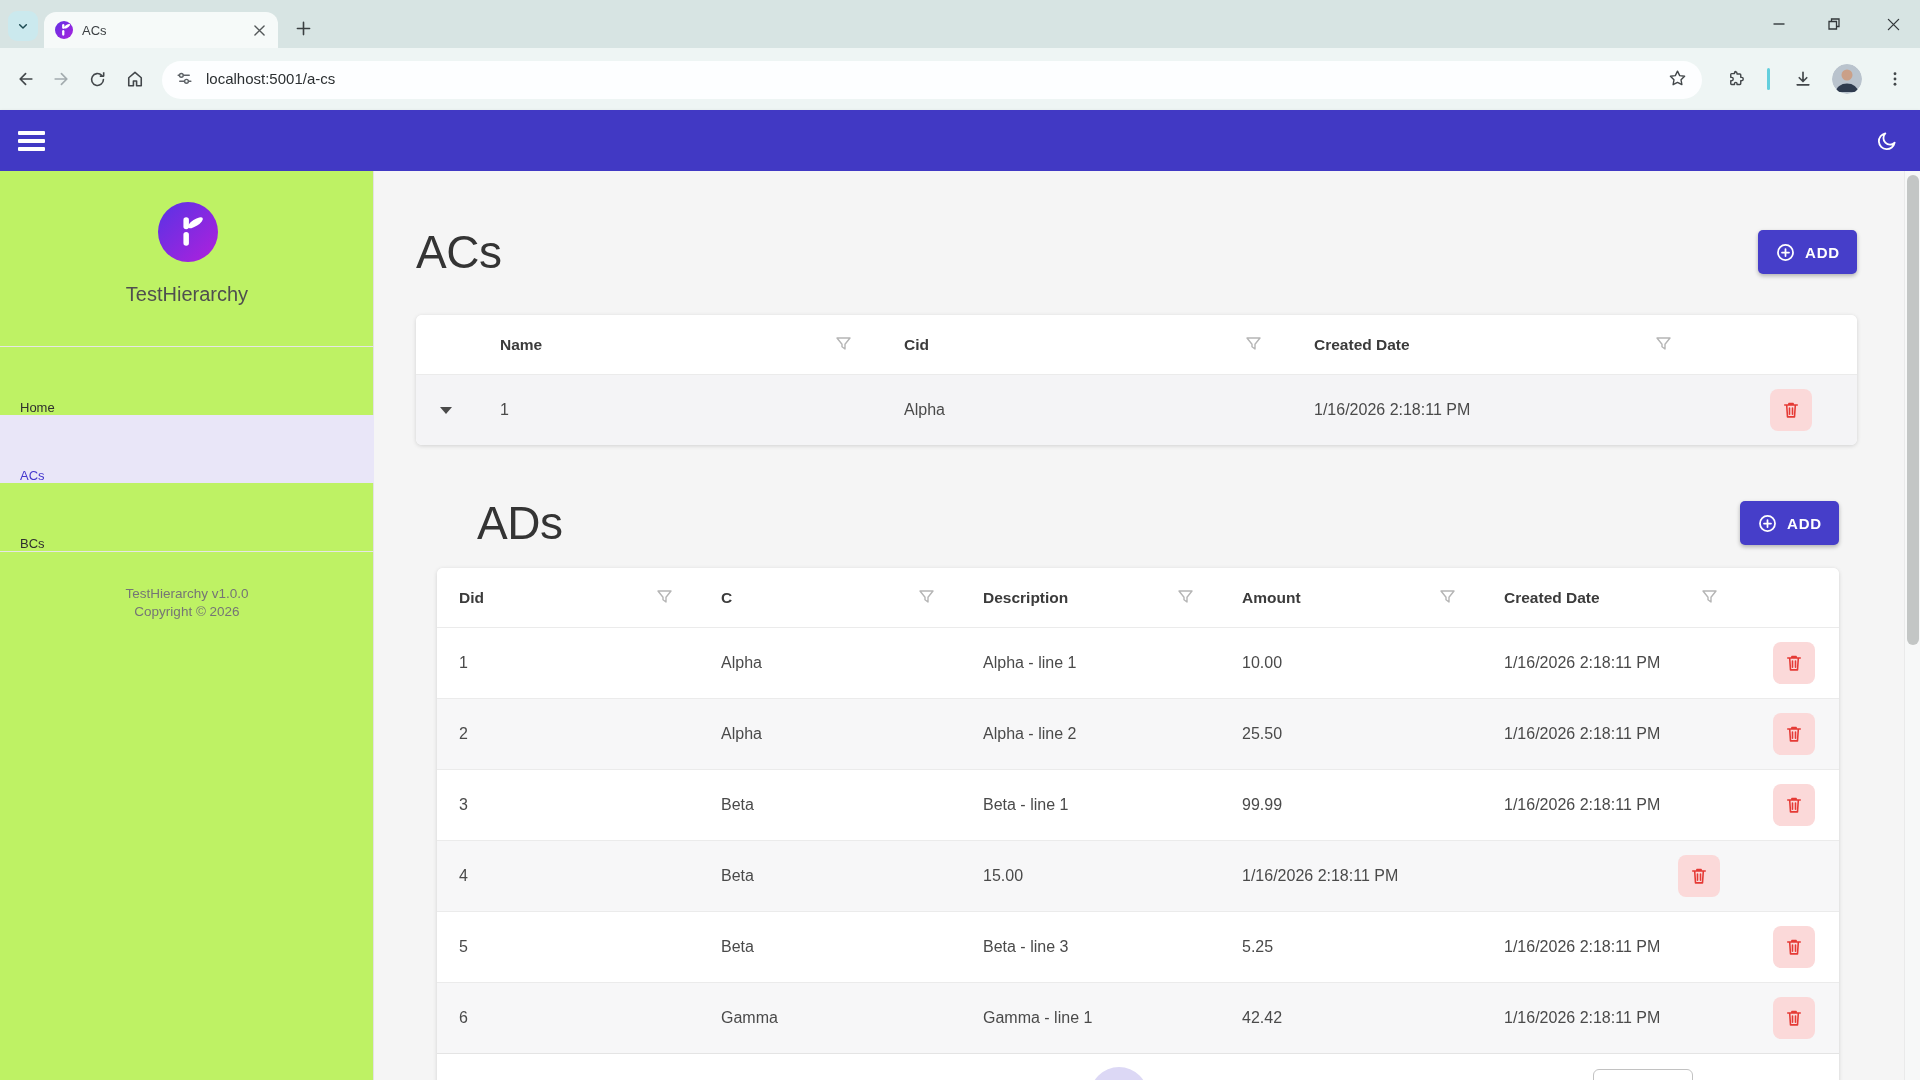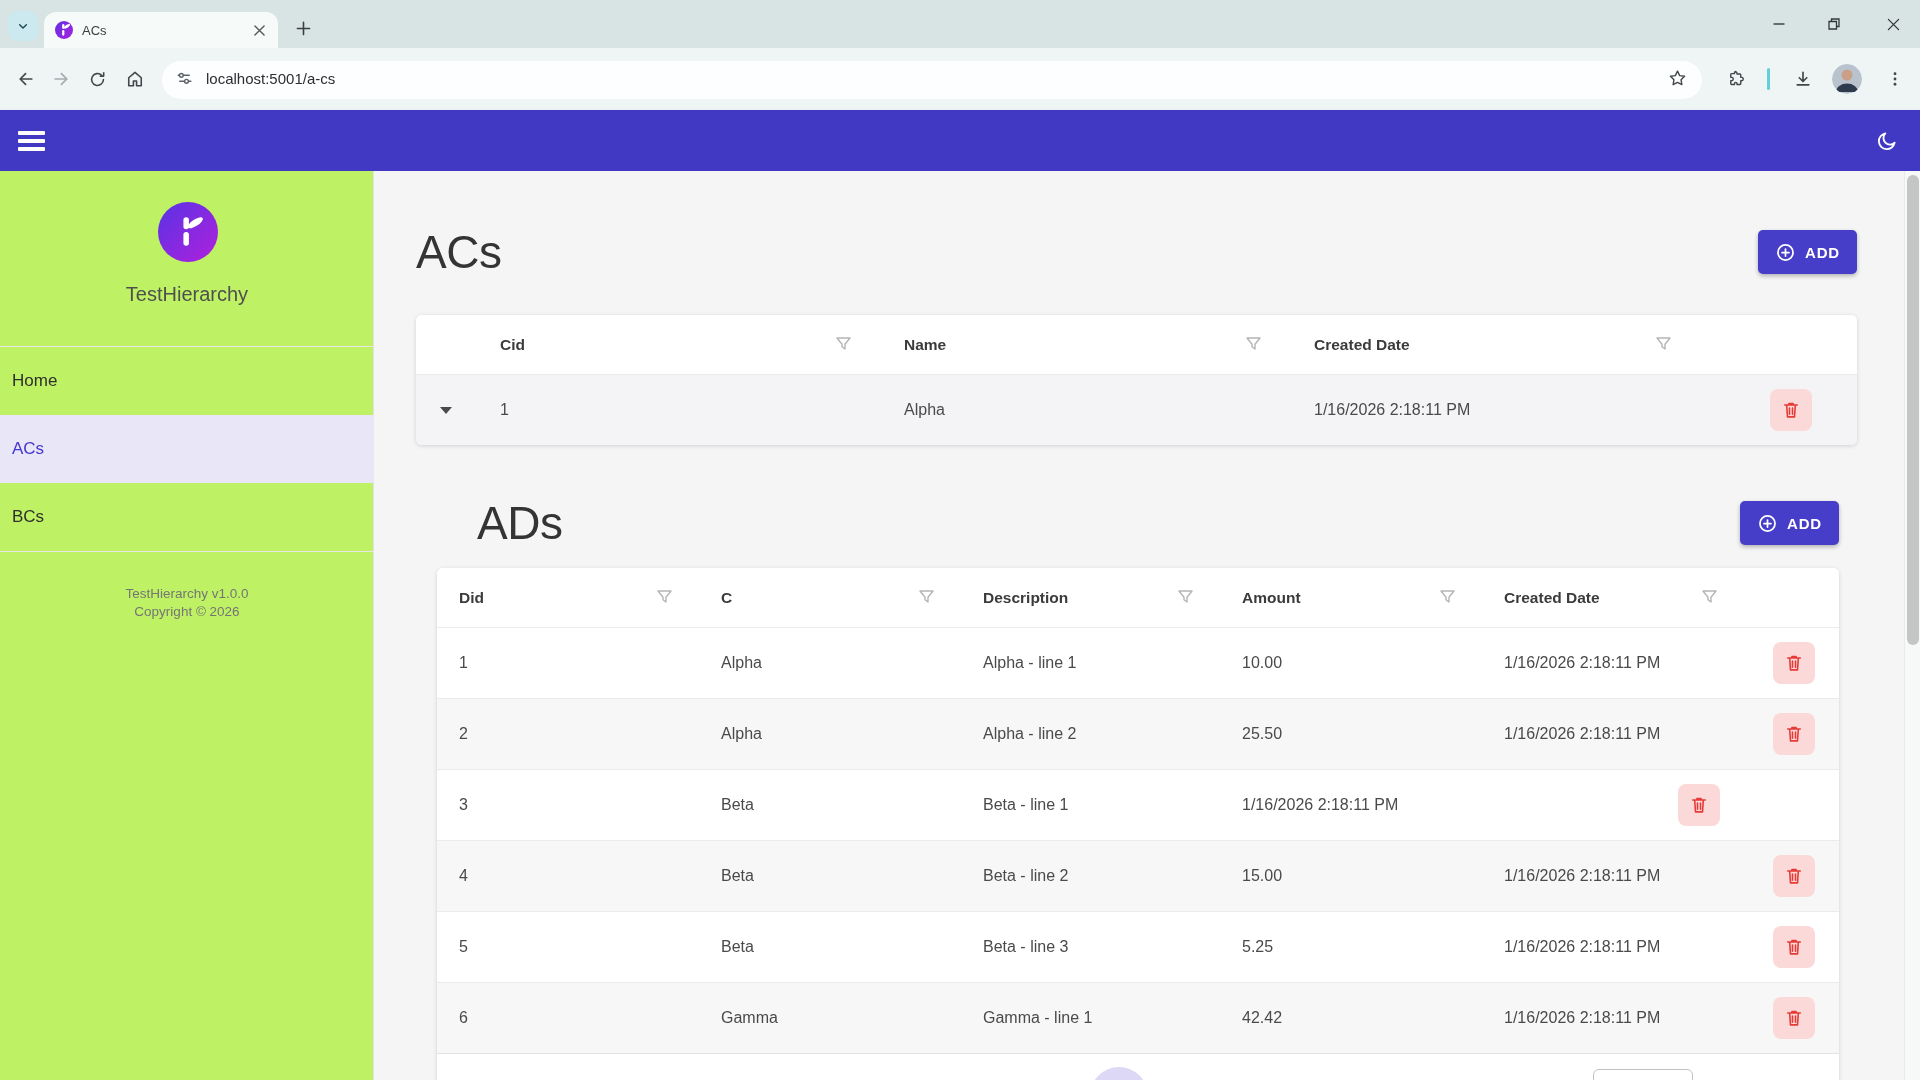--- a/index.html
+++ b/index.html
@@ -29,21 +29,21 @@
   .hamburger { position:absolute; left:12px; top:14px; width:40px; height:34px; display:flex; flex-direction:column; justify-content:center; gap:4.5px; padding-left:6px; }
   .hamburger i { display:block; width:27px; height:3.5px; background:#fff; border-radius:1px; }
   .moonbtn { position:absolute; right:18px; top:15px; width:32px; height:32px; display:flex; align-items:center; justify-content:center; }
 
   
   .sidebar { position:absolute; left:0; top:171px; width:374px; height:909px; background:#bef264; border-right:1px solid #e2e2e2; }
   .logo-wrap { position:absolute; left:158px; top:31px; width:60px; height:60px; border-radius:50%; background:linear-gradient(135deg,#6131e4 10%,#a822dd 90%); display:flex; align-items:center; justify-content:center; }
   .app-name { position:absolute; left:0; top:112px; width:374px; text-align:center; font-size:20px; color:#4f4f4f; }
   .nav { position:absolute; left:0; top:175px; width:374px; }
   .nav-divider { height:1px; background:#e6e6e6; }
-  .nav-item { height:68px; display:flex; align-items:center; padding-left:12px; font-size:17px; color:#2f2f2f; cursor:pointer; }
+  .nav-item { height:68px; display:flex; align-items:flex-end; padding-left:20px; font-size:13px; color:#2f2f2f; cursor:pointer; }
   .nav-item.active { background:#e9e6f8; color:#4437cd; }
   .side-footer { position:absolute; left:0; top:414px; width:374px; text-align:center; font-size:13.5px; color:#757575; line-height:18px; }
 
   
   .main { position:absolute; left:374px; top:171px; width:1530px; height:909px; background:#f5f5f5; overflow:hidden; padding:0 47px 0 42px; }
   .section-head { height:62px; display:flex; align-items:center; justify-content:space-between; }
   .head-acs { margin-top:50px; }
   .page-title { font-size:46px; font-weight:400; color:#343434; letter-spacing:-.5px; }
   .add-btn { height:44px; padding:0 17px; background:#463ec9; border:none; border-radius:5px; color:#fff; font-family:"Liberation Sans",sans-serif; font-size:15px; font-weight:700; letter-spacing:.8px; display:flex; align-items:center; gap:9px; box-shadow:0 2px 4px rgba(0,0,0,.28); cursor:pointer; }
   .card { background:#fff; border-radius:6px; box-shadow:0 1px 4px rgba(0,0,0,.15); overflow:hidden; }
@@ -238,27 +238,27 @@
           <circle cx="12" cy="12" r="8.6" fill="none" stroke="#fff" stroke-width="2"></circle>
           <path d="M12 8v8M8 12h8" stroke="#fff" stroke-width="2" stroke-linecap="round"></path>
         </svg>
       <span>ADD</span>
     </button>
   </div>
   <div class="card card-acs">
     <div class="grid-acs thead">
       <div class="hcell"></div>
       <div class="hcell">
-          <span>Cid</span>
+          <span>Name</span>
         <svg class="funnel" width="17" height="17" viewBox="0 0 17 17">
             <path d="M2 2h13l-5 6.2V13l-3-2.3V8.2L2 2z" fill="none" stroke="#b5b5b5" stroke-width="1.4" stroke-linejoin="round"></path>
           </svg>
         </div>
       <div class="hcell">
-          <span>Name</span>
+          <span>Cid</span>
         <svg class="funnel" width="17" height="17" viewBox="0 0 17 17">
             <path d="M2 2h13l-5 6.2V13l-3-2.3V8.2L2 2z" fill="none" stroke="#b5b5b5" stroke-width="1.4" stroke-linejoin="round"></path>
           </svg>
         </div>
       <div class="hcell">
           <span>Created Date</span>
         <svg class="funnel" width="17" height="17" viewBox="0 0 17 17">
             <path d="M2 2h13l-5 6.2V13l-3-2.3V8.2L2 2z" fill="none" stroke="#b5b5b5" stroke-width="1.4" stroke-linejoin="round"></path>
           </svg>
         </div>
@@ -354,34 +354,34 @@
                 <path d="M4.5 6h15M9.5 6V4.3h5V6M6.8 6l1 14.2h8.4l1-14.2M10.2 9.5v7.5M13.8 9.5v7.5" fill="none" stroke="#e53a35" stroke-width="1.9" stroke-linecap="round" stroke-linejoin="round"></path>
               </svg>
             </button>
         </div>
       </div>
 
       <div class="grid-ads trow">
         <div class="cell">3</div>
         <div class="cell">Beta</div>
         <div class="cell">Beta - line 1</div>
+        <div class="cell">99.99</div>
         <div class="cell">1/16/2026 2:18:11 PM</div>
         <div class="cell cell-actions" style="padding-right:24px;">
           <button class="del-btn">
               <svg width="20" height="20" viewBox="0 0 24 24">
                 <path d="M4.5 6h15M9.5 6V4.3h5V6M6.8 6l1 14.2h8.4l1-14.2M10.2 9.5v7.5M13.8 9.5v7.5" fill="none" stroke="#e53a35" stroke-width="1.9" stroke-linecap="round" stroke-linejoin="round"></path>
               </svg>
             </button>
         </div>
       </div>
 
       <div class="grid-ads trow stripe">
         <div class="cell">4</div>
         <div class="cell">Beta</div>
-        <div class="cell">Beta - line 2</div>
         <div class="cell">15.00</div>
         <div class="cell">1/16/2026 2:18:11 PM</div>
         <div class="cell cell-actions" style="padding-right:24px;">
           <button class="del-btn">
               <svg width="20" height="20" viewBox="0 0 24 24">
                 <path d="M4.5 6h15M9.5 6V4.3h5V6M6.8 6l1 14.2h8.4l1-14.2M10.2 9.5v7.5M13.8 9.5v7.5" fill="none" stroke="#e53a35" stroke-width="1.9" stroke-linecap="round" stroke-linejoin="round"></path>
               </svg>
             </button>
         </div>
       </div>

